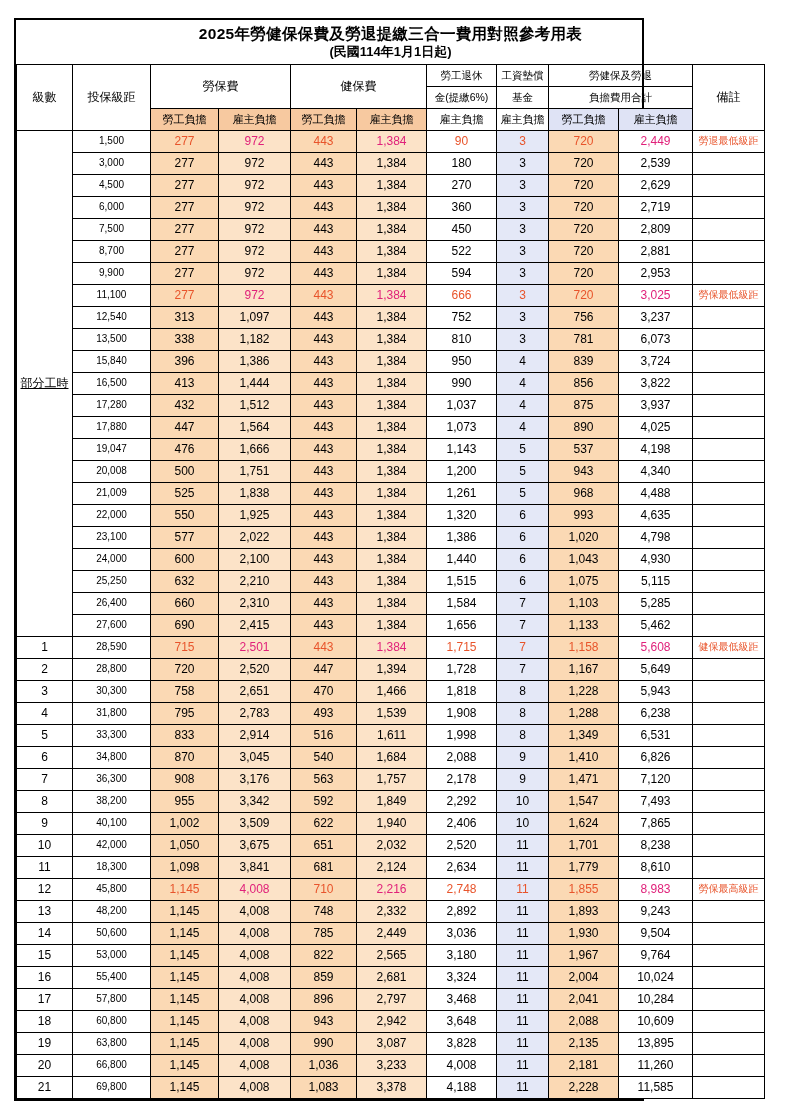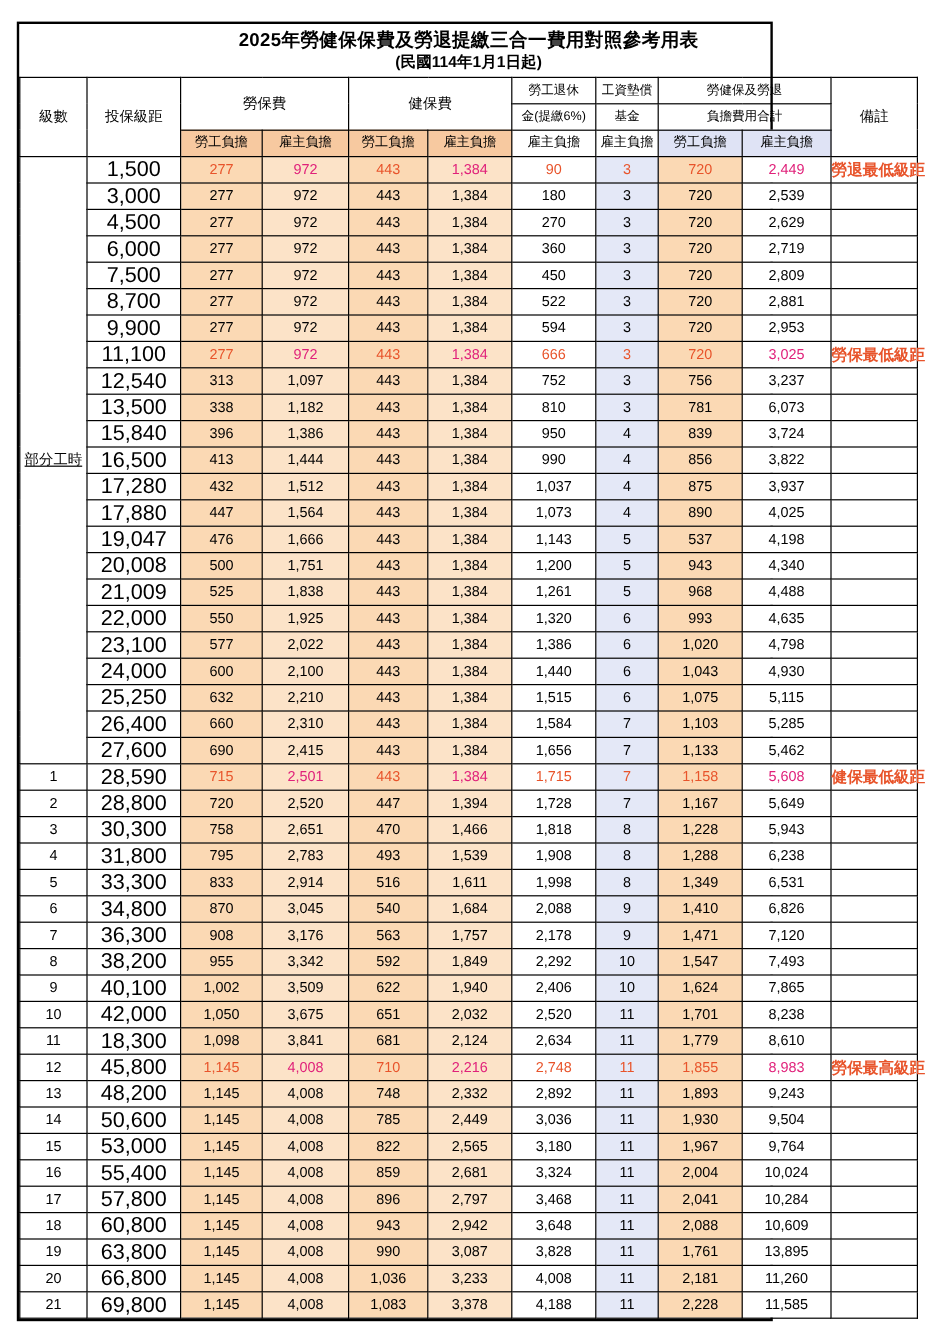--- a/index.html
+++ b/index.html
@@ -78,24 +78,24 @@
     font-size: 11px;
   }
   
   .c-orange { background: #fbd9b4; }
   .c-orange-l { background: #fce3c8; }
   .c-blue { background: #e4e8f7; }
   .c-white { background: #ffffff; }
 
   .txt-red { color: #e8542b; }
   .txt-pink { color: #e0217a; }
-  .txt-note { color: #e8542b; font-size: 13px; white-space: nowrap; font-weight: bold; }
+  .txt-note { color: #e8542b; font-size: 10px; white-space: nowrap; }
 
   td.grade { font-size: 12px; }
-  td.amount { font-size: 18px; margin-top: 20px; }
+  td.amount { font-size: 10px; margin-top: 20px; }
   td.num { font-size: 12px; }
   td.vlabel {
     font-size: 12px;
     writing-mode: horizontal-tb;
     text-decoration: underline;
   }
   td.note-col { font-size: 9px; padding: 0 1px; }
 </style>
 </head>
 <body>
@@ -663,21 +663,21 @@
           </tr>
           <tr>
             <td class="grade">19</td>
             <td class="amount c-white">63,800</td>
             <td class="num c-orange">1,145</td>
             <td class="num c-orange-l">4,008</td>
             <td class="num c-orange">990</td>
             <td class="num c-orange-l">3,087</td>
             <td class="num c-white">3,828</td>
             <td class="num c-blue">11</td>
-            <td class="num c-orange">1,761</td>
+            <td class="num c-orange">2,135</td>
             <td class="num c-white">13,895</td>
             <td class="note-col"></td>
           </tr>
           <tr>
             <td class="grade">20</td>
             <td class="amount c-white">66,800</td>
             <td class="num c-orange">1,145</td>
             <td class="num c-orange-l">4,008</td>
             <td class="num c-orange">1,036</td>
             <td class="num c-orange-l">3,233</td>

